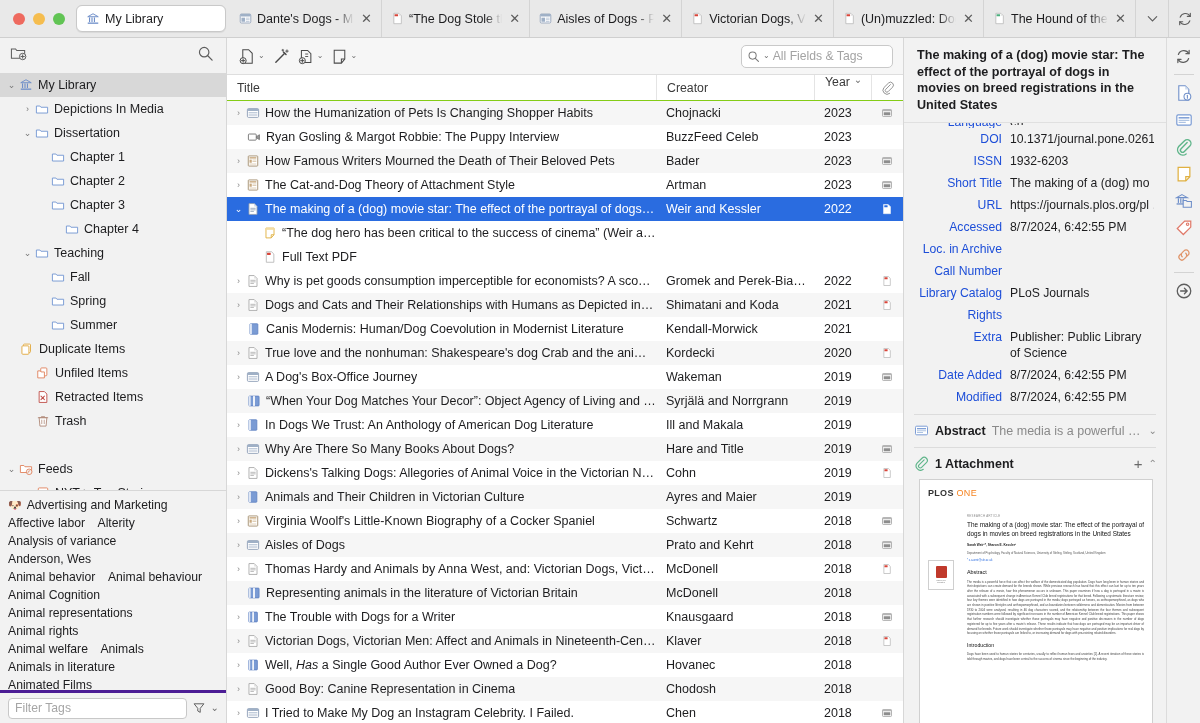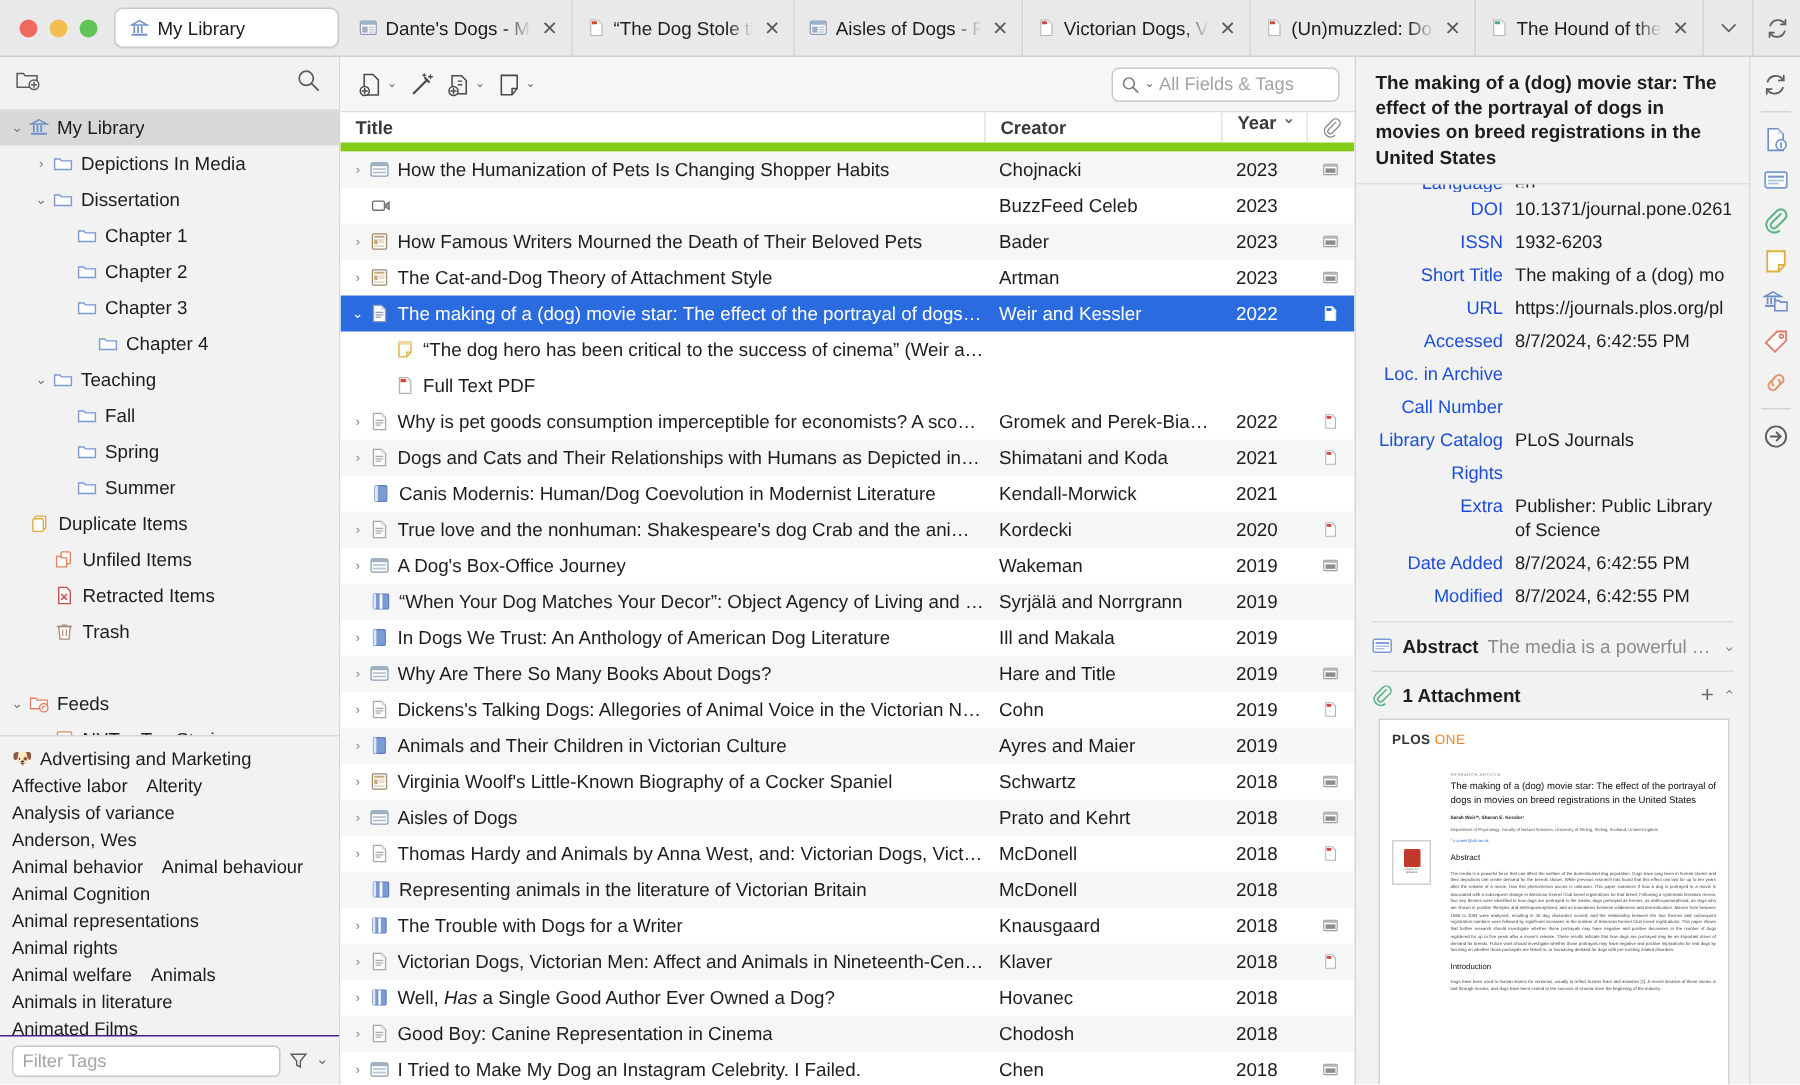--- a/index.html
+++ b/index.html
@@ -107,21 +107,21 @@
     padding: 5px 0 0 0;
   }
   .tag-scroll { flex: 1; overflow: hidden; padding: 0 8px; line-height: 18px; }
   .tag {
     display: inline-block; font-size: 12.2px; color: #1d1d1f;
     margin-right: 9px; white-space: nowrap;
   }
   .tag.em { display: inline-flex; align-items: center; gap: 5px; }
   .tagfilter {
     height: 33px; display: flex; align-items: center; gap: 5px;
-    padding: 0 7px 0 8px; border-top: 1px solid #4c1d95;
+    padding: 0 7px 0 8px; border-top: 3px solid #4c1d95;
   }
   .tagfilter input {
     flex: 1; height: 21px; border: 1px solid #c8c8c8; border-radius: 4px;
     background: #fff; font-size: 12.2px; padding: 0 6px;
     font-family: inherit; color: #1d1d1f; outline: none;
   }
   .tagfilter input::placeholder { color: #a6a6a6; }
 
   
   .center { flex: 1; min-width: 0; display: flex; flex-direction: column; background: #fff; }
@@ -138,22 +138,22 @@
   .spacer { flex: 1; }
   .searchbox {
     width: 152px; height: 23px; background: #fff;
     border: 1px solid #c9c9c9; border-radius: 5px;
     display: flex; align-items: center; gap: 3px; padding: 0 6px 0 5px;
   }
   .searchbox .ph { font-size: 12.2px; color: #a3a3a3; white-space: nowrap; }
 
   .colhead {
     height: 26px; min-height: 26px;
-    background: #fff; border-bottom: 6px solid #84cc16;
-    display: flex; align-items: stretch; font-size: 12.3px; color: #3a3a3a; font-weight: bold;
+    background: #fff; border-bottom: 1px solid #84cc16;
+    display: flex; align-items: stretch; font-size: 12.3px; color: #3a3a3a;
   }
   .ch { display: flex; align-items: center; padding: 0 0 0 10px; position: relative; }
   .ch + .ch { border-left: 1px solid #e4e4e4; }
   .ch.title { flex: 1; min-width: 0; }
   .ch.creator { width: 158px; min-width: 158px; }
   .ch.year { width: 57px; min-width: 57px; display: flex; align-items: flex-start; gap: 4px; }
   .ch.att { width: 32px; min-width: 32px; justify-content: center; padding: 0; }
 
   .itemlist { flex: 1; overflow: hidden; }
   .irow {
@@ -712,20 +712,21 @@
         </div>
 
         <div class="irow">
           <div class="cell-title indent1">
             <span class="ic" style="margin-right:5px">
                 <svg width="14" height="14" viewBox="0 0 16 16">
                   <rect x="1.6" y="4.6" width="9" height="7" rx="1" fill="#fff" stroke="#6e6e6e" stroke-width="1"></rect>
                   <path d="M10.8 7.6 L14.2 5.4v5.6l-3.4-2.2z" fill="#9a9a9a" stroke="#6e6e6e" stroke-width=".9"></path>
                 </svg>
               </span>
+            <span class="t-text">Ryan Gosling &amp; Margot Robbie: The Puppy Interview</span>
           </div>
           <div class="cell-creator">BuzzFeed Celeb</div>
           <div class="cell-year">2023</div>
           <div class="cell-att"></div>
         </div>
 
         <div class="irow alt">
           <div class="cell-title">
             <span class="twisty">›</span>
             <span class="ic" style="margin-right:5px">

